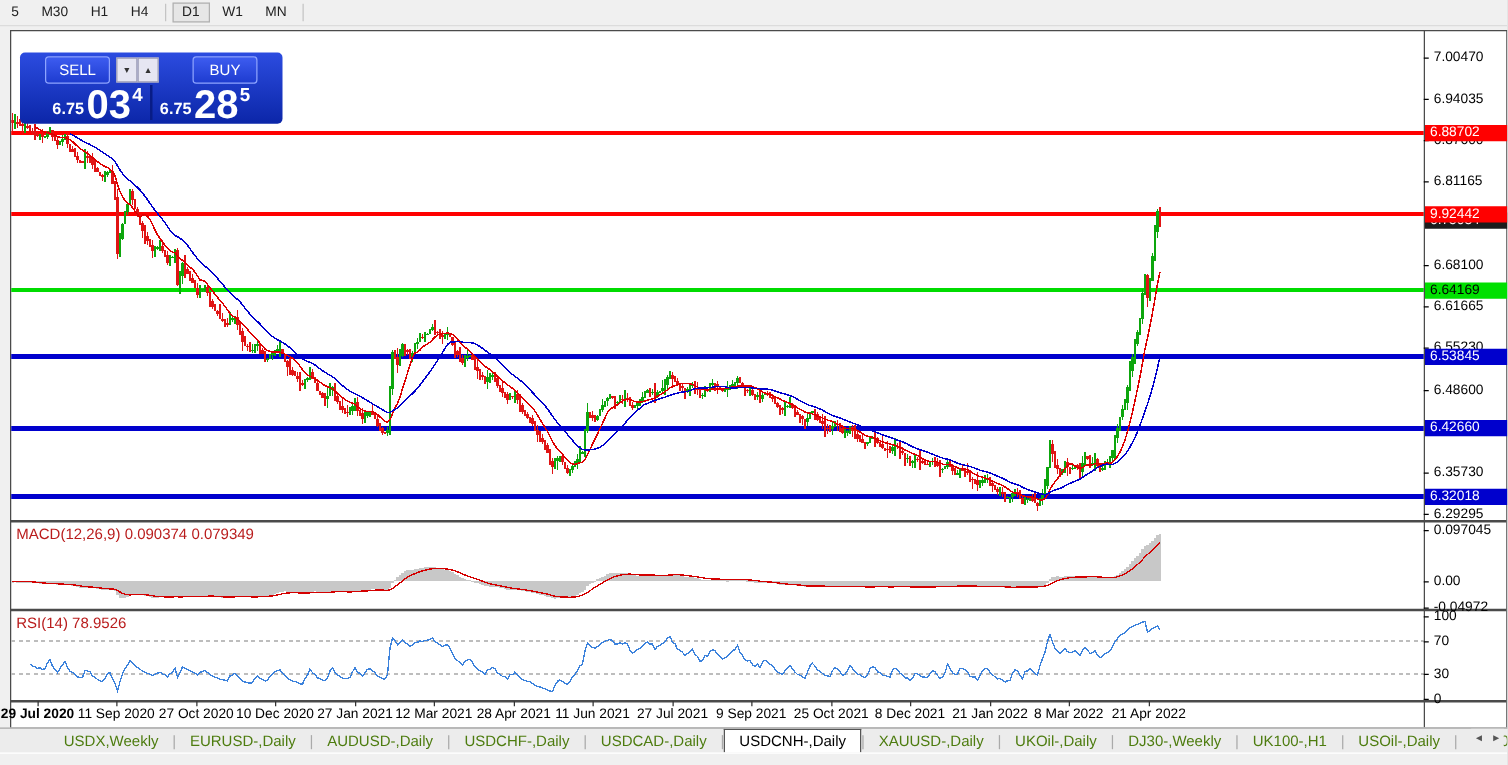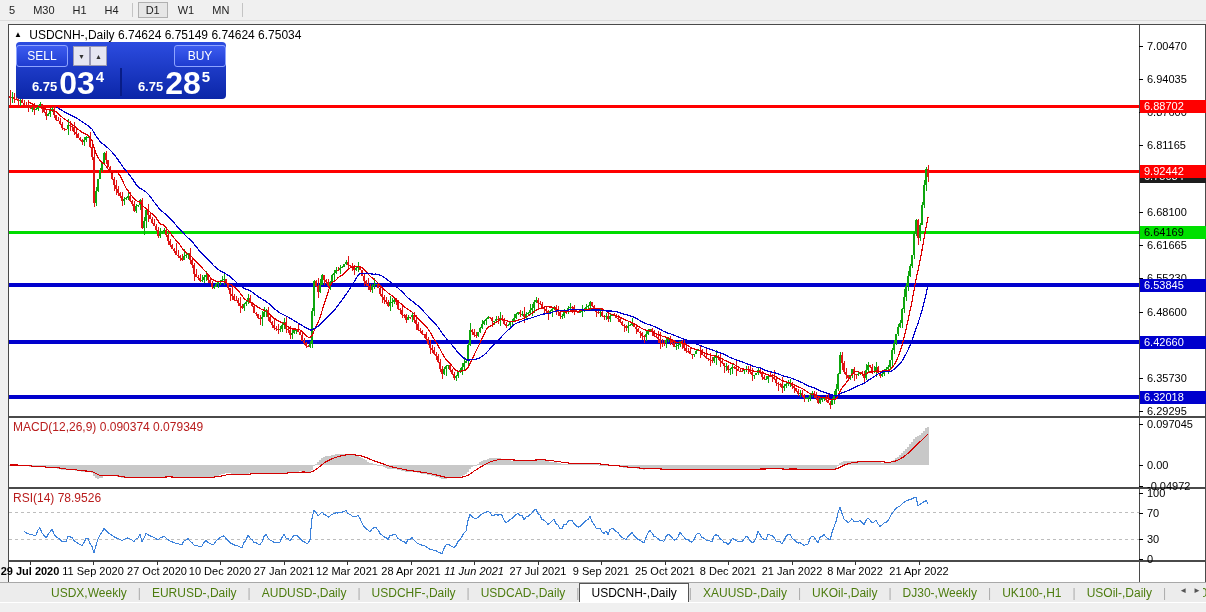--- a/index.html
+++ b/index.html
@@ -21,21 +21,21 @@
   .title{position:absolute;left:14px;top:28px;font-size:12px;color:#000;white-space:nowrap;}
   .title .tri{font-size:8px;vertical-align:2px;margin-right:4px;}
   .ind-title{position:absolute;font-size:12px;color:#b91c1c;white-space:nowrap;}
   
   .plab{position:absolute;left:1147px;font-size:11px;color:#000;line-height:11px;}
   .ptick{position:absolute;left:1139px;width:4px;height:1px;background:#000;}
   .badge{position:absolute;left:1140px;width:62px;height:13px;font-size:11px;line-height:13px;
          padding-left:4px;white-space:nowrap;}
   
   .qpanel{position:absolute;left:16px;top:42px;width:210px;height:57px;border-radius:4px;
-          background:linear-gradient(#2c4ce0,#0b26a8);padding:3px 0;box-sizing:border-box;}
+          background:linear-gradient(#2c4ce0,#0b26a8);padding:3px 20px;box-sizing:border-box;}
   .qrow1{display:flex;align-items:center;height:22px;}
   .qbtn{width:50px;height:20px;border:1px solid #8ea4ff;border-radius:3px;color:#fff;
         background:linear-gradient(#3d5cf0,#1e3cd0);font-size:12px;display:flex;
         align-items:center;justify-content:center;}
   .volgrp{display:flex;flex:1;margin:0 5px;height:20px;}
   .spin{width:15px;background:#e6e6f2;border:1px solid #9a9ab4;font-size:7px;color:#333;
         display:flex;align-items:center;justify-content:center;}
   .volbox{flex:1;border:1px solid #9a9ab4;border-left:none;border-right:none;background:#fff;
           font-size:13px;text-align:right;padding:0 4px;outline:none;
           font-family:"Liberation Sans",sans-serif;}
@@ -1477,25 +1477,20 @@
       <line x1="9" x2="1139" y1="512.8" y2="512.8" stroke="#bdbdbd" stroke-width="1" stroke-dasharray="3 3"></line>
       <line x1="9" x2="1139" y1="539.2" y2="539.2" stroke="#bdbdbd" stroke-width="1" stroke-dasharray="3 3"></line>
       <polyline points="24,531.4101349491784 26,532.7179391317453 28,533.57070768539 30,534.7197784925468 32,534.2941933581101 34,535.5925846878596 36,534.9822907681419 38,530.1272987308348 40,527.771209900347 42,532.9224389727384 44,535.4085226824533 46,538.0930308271461 48,534.6834113362455 50,531.8111825317127 52,528.9978924541358 54,533.9410166519476 56,536.8559118407782 58,537.837670263805 60,539.6606012787333 62,541.5709124119273 64,541.8964771882179 66,541.940205128648 68,536.4947719393301 70,536.7467805495784 72,537.5599847978818 74,540.6499900112526 76,541.9083587509823 78,543.5187221910945 80,544.5839023149576 82,545.2989784359529 84,542.4793129770508 86,538.7137366581564 88,538.1878561035911 90,543.2936753647925 92,546.702234387016 94,552.9435726098363 96,545.3131973749712 98,539.1527210647976 100,534.9432542832619 102,532.2164267415461 104,528.5240738729453 106,530.5636141432308 108,532.5008279715737 110,533.9039518918868 112,535.4398203821303 114,536.8301800017772 116,537.8201858583765 118,538.668210286295 120,539.3379624624683 122,540.5131592110225 124,539.4807329426284 126,538.5312118800839 128,537.8458752613492 130,539.1520426107894 132,539.8791096114392 134,541.6958011527416 136,538.8417309562054 138,538.0149366916216 140,534.4597800827464 142,541.8775359819973 144,538.262325469026 146,533.411443231305 148,534.7659836896025 150,535.6597437373365 152,536.6481028297627 154,537.5499182266832 156,538.5957494244528 158,539.9427380659325 160,537.7860534996814 162,537.3113043996299 164,536.4118931991612 166,537.9442224757104 168,539.7824181524805 170,540.9998385781312 172,541.8647497192903 174,542.3727596125873 176,543.4645913909636 178,543.7568995325662 180,544.2078439672035 182,544.6883210641862 184,540.8414395852294 186,539.9925821810378 188,538.6476902647212 190,541.0577791856865 192,542.6308588250997 194,545.0561949858769 196,545.6799770867478 198,545.9624193533134 200,546.6433797001501 202,545.9485876429482 204,542.613129777904 206,540.6647639566671 208,542.5880421556542 210,543.4110745177463 212,544.7925070417258 214,544.1248951843874 216,540.9749663570628 218,539.3858634645627 220,537.5787635886173 222,536.5176124770535 224,535.8671981625463 226,538.2405474544556 228,540.7068681914524 230,542.7660210985148 232,543.5964064632896 234,544.9524960032492 236,545.1106737797958 238,545.9375869466273 240,546.9673725446778 242,547.3543720611651 244,542.6736731628472 246,540.229202562522 248,535.2244409456576 250,538.2010973545935 252,539.5652239557162 254,542.2905267885322 256,542.8081229339956 258,544.1698171862683 260,544.420885374923 262,542.0101178425431 264,536.7775936064969 266,534.1509209788132 268,537.8969420674409 270,539.9403035396646 272,541.0802183167523 274,542.4116272838577 276,542.8041903853007 278,542.8666439928736 280,542.0168030308446 282,537.4595941182297 284,534.3732816292551 286,538.09835321192 288,538.629177720264 290,540.9561017679616 292,538.0751113632309 294,535.4137570663319 296,535.0451221418782 298,536.4721820177676 300,538.2066935269805 302,540.722692036998 304,541.605836028813 306,543.0340538830457 308,543.2041741997243 310,539.820311463613 312,518.1869041369879 314,510.2424655167107 316,512.4531952766154 318,515.7159571603346 320,513.9293795303751 322,511.845280219608 324,514.2505535193602 326,515.2343153004094 328,517.1712257661682 330,516.1961682346293 332,514.1661427304562 334,513.7922982991568 336,512.8077645446933 338,513.0986262981787 340,512.336817289107 342,512.137364778077 344,511.3811309934774 346,510.5626971945993 348,513.4670734805493 350,514.3680732988071 352,515.9116583705447 354,517.0363238241459 356,516.3634022609475 358,515.4802757384659 360,518.5823466549424 362,523.1994435999085 364,526.6477630512334 366,528.5315875176597 368,529.8768702527298 370,532.0771907852875 372,528.9917033503112 374,527.8139686431844 376,527.7110196507606 378,529.9078315484386 380,533.464560706033 382,535.0845154869514 384,536.6878962993271 386,537.6895128031908 388,539.4313055273867 390,535.5589076279779 392,535.4062831687961 394,533.9316643830266 396,535.0663841661236 398,538.4665736238384 400,539.3621244447734 402,541.1386071388226 404,541.4360808895901 406,543.3896898622661 408,539.521961142594 410,539.7547133381192 412,537.5835769873898 414,540.0924239153095 416,541.7678059526048 418,543.7847929375469 420,544.3088180599668 422,545.3886399932451 424,545.406961314716 426,546.8244778828367 428,548.1264173315022 430,549.2303744035964 432,549.6282240207853 434,550.386879112332 436,550.8430150079271 438,551.9408794427171 440,552.836021596375 442,553.398529226248 444,548.3345598474996 446,544.9919372992834 448,544.010553493974 450,545.3283937310305 452,546.6357652019934 454,547.5204346364294 456,545.479056485063 458,541.5611178614319 460,539.4118268027788 462,536.4197903768202 464,532.778314282185 466,531.1219165911275 468,520.5208057216621 470,514.6587003804623 472,516.476200754783 474,517.9270534862948 476,518.6186618116178 478,517.2661832743104 480,515.5738032215595 482,513.8944355149304 484,512.9607446181196 486,512.1800306296903 488,511.6302232533558 490,512.5879066911325 492,515.3624269891893 494,515.3490778962514 496,514.4116550826529 498,515.28431115097 500,514.2428281994378 502,515.3337542939418 504,520.1250724269594 506,522.5022779607293 508,521.3264463860861 510,519.642980027993 512,518.4711548331976 514,516.5519467701479 516,514.5807360623971 518,513.4104759688287 520,515.3715835666314 522,515.1339641920113 524,519.7722456275665 526,517.0270404642898 528,516.516168923589 530,514.7217309619705 532,513.295935276311 534,510.2108955833346 536,509.48204312854784 538,513.6549455614874 540,515.0398741926842 542,519.4439410243705 544,520.2414596848745 546,521.8690102858045 548,524.4809488478143 550,522.8416403892436 552,521.072066072807 554,519.3467861473433 556,523.3707925554407 558,525.1396408698379 560,529.0859185271171 562,528.4669088091978 564,524.4174510366147 566,525.0059624676944 568,521.209816503215 570,519.9661685813822 572,520.422246742977 574,523.5439040163219 576,525.3285236880149 578,527.1908381255247 580,526.2288696330118 582,524.727022694971 584,522.4593860425249 586,520.514883671218 588,519.6362754152287 590,516.2642455806496 592,521.7378050019491 594,524.298333455775 596,527.9341329505442 598,528.7149172399355 600,528.2309908125204 602,531.8465919569611 604,533.2453027685928 606,531.072839374465 608,534.3201914724268 610,529.6824802925104 612,528.1282290897947 614,529.4117742843126 616,531.6135423240148 618,532.4244029174517 620,535.2982023039892 622,537.7032091048128 624,538.4975898478482 626,539.366277193911 628,536.6590716474241 630,534.6690140590428 632,532.1102503081689 634,535.4886615881087 636,537.6223943310506 638,539.5876625749016 640,540.1550059540182 642,541.6752395021108 644,542.7534487935635 646,537.6485584590196 648,532.7763989366715 650,530.7645405673544 652,532.8210885763904 654,536.3685095464599 656,536.9260444750212 658,538.7608917024921 660,540.634268379253 662,540.6649655965182 664,541.2370664215462 666,536.4489168476097 668,534.3471592022022 670,535.3240064301165 672,537.3959991360157 674,540.194603518077 676,539.4156940986738 678,536.8071774601693 680,532.2085435736026 682,534.8244481311488 684,537.1633536239897 686,539.446505194433 688,539.4927382672495 690,541.3731861837895 692,542.1356641445324 694,539.6385387698232 696,535.0661267028242 698,533.3234019334275 700,533.9636455996621 702,537.4832788977527 704,538.154753259444 706,540.1759928190535 708,540.4380532269839 710,541.0773095293005 712,541.6659282001792 714,535.8468105560995 716,534.7504852947503 718,535.5609356980299 720,538.5291224405054 722,539.8680145058566 724,542.3693808776002 726,542.2326273428303 728,544.4258708157955 730,542.3856054870317 732,538.8399933323038 734,539.1065673571957 736,540.3912688414509 738,541.5899559300473 740,541.7126666401525 742,542.024628528098 744,538.9570918319185 746,536.6615718195352 748,537.1839279877687 750,540.3107370181215 752,542.683730753913 754,541.7086062205448 756,538.3046827971398 758,531.2230963018363 760,534.5396256791781 762,538.2237293896155 764,539.448027353909 766,539.4423108189961 768,534.5224215382545 770,534.9806573284667 772,535.4975038756496 774,537.3637001996576 776,540.9822478961963 778,541.5054407718752 780,541.5184920641921 782,543.9717174809853 784,540.3538981267141 786,536.5436836291028 788,534.6774179404274 790,534.5618094322169 792,537.9204623800192 794,539.7039200590109 796,541.5536766419062 798,543.1148249318557 800,542.7759363258222 802,543.9299253337707 804,545.59026934012 806,544.6415136511689 808,544.3054409486587 810,538.4500988405946 812,535.8809223715193 814,536.8987948981451 816,540.0267998879386 818,543.2388121052998 820,537.2027406893154 822,536.6475795227551 824,534.5462793211187 826,536.9665319518729 828,538.6530523873821 830,540.0780223802494 832,532.5108606759605 834,526.851868542813 836,521.653673367079 838,513.2091144812849 840,507.40221000795606 842,513.480630257169 844,518.8106763657793 846,520.7723666396569 848,522.5171467606211 850,521.2550251363416 852,518.751670685088 854,521.386917440903 856,522.0135799617519 858,521.6351490539195 860,520.4614523926975 862,522.2461319285051 864,524.3511366407583 866,520.4905557520349 868,517.9321043432667 870,519.7387998602694 872,522.7967862169903 874,522.1142695795794 876,520.2055829425467 878,523.9872045629788 880,526.268659297512 882,525.1753018518956 884,522.9192449350359 886,522.2111567229755 888,520.6686901811303 890,517.2367112530059 892,513.3391964665859 894,510.8132593641289 896,508.4521988236712 898,506.9877165873673 900,506.09978528836336 902,503.8110229233994 904,502.2547004163064 906,501.07447655747706 908,500.1945706284149 910,499.4538252957677 912,498.7610567460983 914,497.7197251635902 916,497.1647656828886 918,505.76994490382106 920,504.4590684573435 922,502.87485561095684 924,501.6319288189814 926,500.728272588898 928,503.6983717163523" fill="none" stroke="#3c82dc" stroke-width="1.1"></polyline>
     </svg>
 
   <div class="hsep" style="top:416px"></div>
   <div class="hsep" style="top:487px"></div>
   <div class="hsep" style="top:560px"></div>
   <div class="axisline"></div>
 
-  <div class="title">
-    <span class="tri">▲</span>
-    <span>USDCNH-,Daily</span>
-    <span>6.74624 6.75149 6.74624 6.75034</span>
-  </div>
 
   <div class="ind-title" style="left:13px;top:420px;">
     <span>MACD(12,26,9)</span>
     <span>0.090374 0.079349</span>
   </div>
   <div class="ind-title" style="left:13px;top:491px;">
     <span>RSI(14)</span>
     <span>78.9526</span>
   </div>
 
@@ -1574,21 +1569,21 @@
       <div class="datelab" style="left: 157px;">27 Oct 2020</div>
       <div class="datetick" style="left: 220px;"></div>
       <div class="datelab" style="left: 220px;">10 Dec 2020</div>
       <div class="datetick" style="left: 284px;"></div>
       <div class="datelab" style="left: 284px;">27 Jan 2021</div>
       <div class="datetick" style="left: 347px;"></div>
       <div class="datelab" style="left: 347px;">12 Mar 2021</div>
       <div class="datetick" style="left: 411px;"></div>
       <div class="datelab" style="left: 411px;">28 Apr 2021</div>
       <div class="datetick" style="left: 474px;"></div>
-      <div class="datelab" style="left: 474px; font-style: italic;">11 Jun 2021</div>
+      <div class="datelab" style="left: 474px;">11 Jun 2021</div>
       <div class="datetick" style="left: 538px;"></div>
       <div class="datelab" style="left: 538px;">27 Jul 2021</div>
       <div class="datetick" style="left: 601px;"></div>
       <div class="datelab" style="left: 601px;">9 Sep 2021</div>
       <div class="datetick" style="left: 665px;"></div>
       <div class="datelab" style="left: 665px;">25 Oct 2021</div>
       <div class="datetick" style="left: 728px;"></div>
       <div class="datelab" style="left: 728px;">8 Dec 2021</div>
       <div class="datetick" style="left: 792px;"></div>
       <div class="datelab" style="left: 792px;">21 Jan 2022</div>

